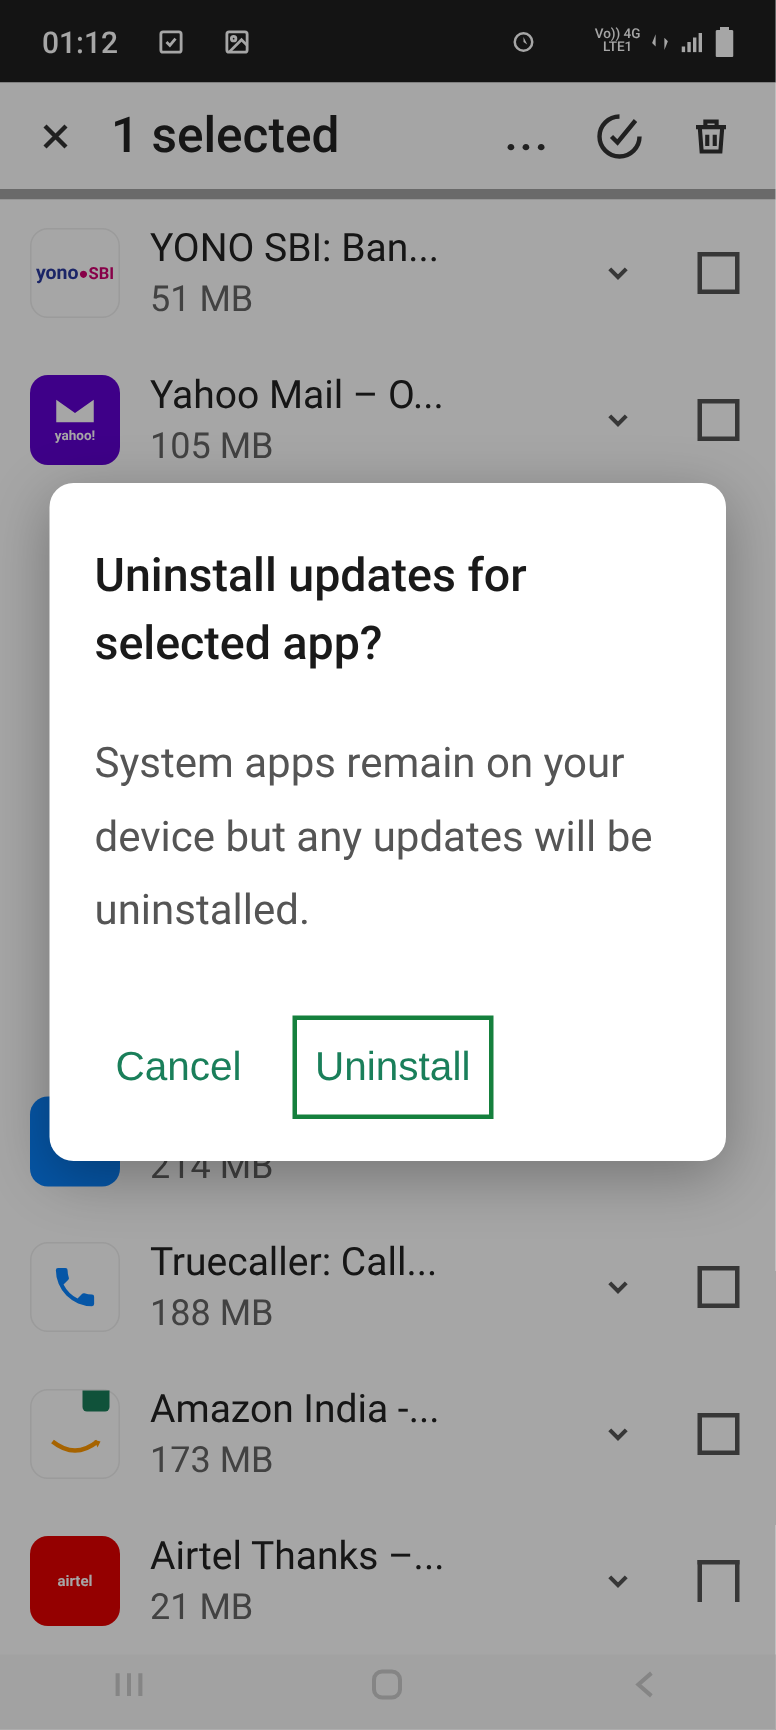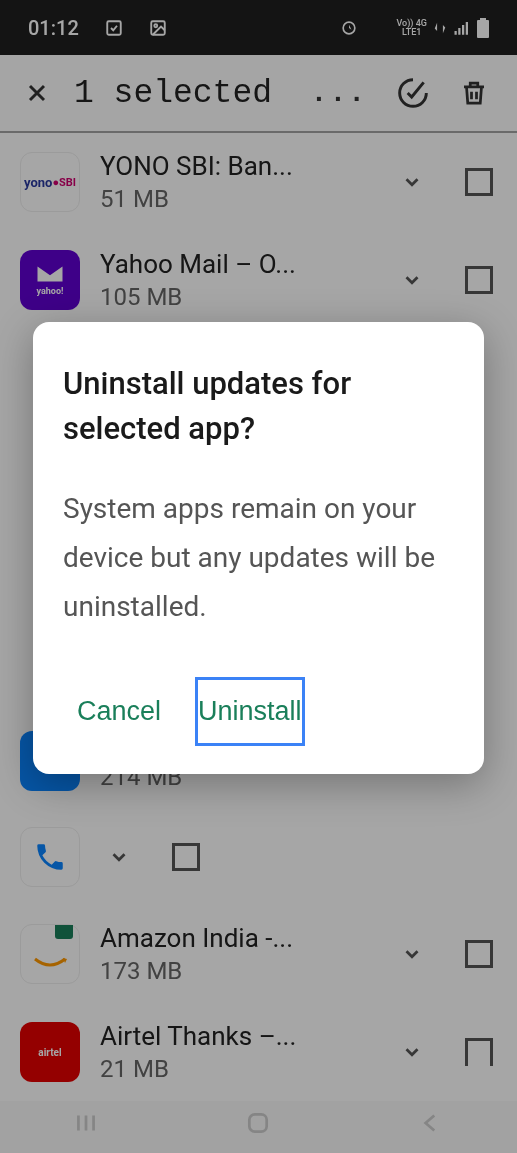--- a/index.html
+++ b/index.html
@@ -32,25 +32,24 @@
       background: #202020;
     }
     .status-left { display: flex; align-items: center; gap: 26px; }
     .status-right { display: flex; align-items: center; gap: 6px; }
     .status-icon { display: inline-flex; }
     .header {
       height: 78px;
       display: flex;
       align-items: center;
       padding: 0 12px;
-      border-bottom: 2px solid #a3a3a3;
+      border-bottom: 7px solid #a3a3a3;
       position: relative;
       z-index: 2;
       background: #fefefe;
-      font-family: Liberation Mono, monospace;
     }
     .close-btn { width: 50px; display: flex; justify-content: center; }
     .header-title { flex: 1; font-size: 33px; font-weight: 500; color: #222; padding-left: 12px; }
     .header-actions { display: flex; align-items: center; gap: 18px; padding-right: 10px; }
     .header-icon { display: inline-flex; padding: 6px; }
     .app-list { background: #fff; position: relative; z-index: 2; }
     .app-row {
       display: flex;
       align-items: center;
       padding: 18px 20px;
@@ -117,22 +116,22 @@
     }
     .dialog-btn {
       font-size: 27px;
       font-weight: 500;
       color: #1a7f5a;
       padding: 10px 14px;
       background: none;
       border: none;
     }
     .highlight-box {
-      border: 3px solid #3b82f6;
-      padding: 16px 0;
+      border: 3px solid #15803d;
+      padding: 16px 12px;
     }
     .nav-bar {
       position: absolute;
       bottom: 0;
       left: 0;
       right: 0;
       height: 60px;
       display: flex;
       justify-content: space-around;
       align-items: center;
@@ -266,20 +265,24 @@
     <div class="app-info">
       <div class="app-size">214 MB</div>
     </div>
   </div>
 
   <div class="app-row">
     <div class="app-icon truecaller-icon">
       <svg width="34" height="34" viewBox="0 0 24 24" fill="#0a84ff">
           <path d="M6.6 10.8a15 15 0 006.6 6.6l2.2-2.2a1 1 0 011-.25 11.4 11.4 0 003.6.6 1 1 0 011 1V20a1 1 0 01-1 1A17 17 0 013 4a1 1 0 011-1h3.5a1 1 0 011 1 11.4 11.4 0 00.6 3.6 1 1 0 01-.25 1z"></path>
         </svg>
+    </div>
+    <div class="app-info">
+      <div class="app-name">Truecaller: Call...</div>
+      <div class="app-size">188 MB</div>
     </div>
     <span class="expand-arrow">
       <svg width="22" height="22" viewBox="0 0 24 24" fill="none" stroke="#555" stroke-width="3">
           <path d="M6 9l6 6 6-6"></path>
         </svg>
     </span>
     <div class="checkbox"></div>
   </div>
 
   <div class="app-row">

